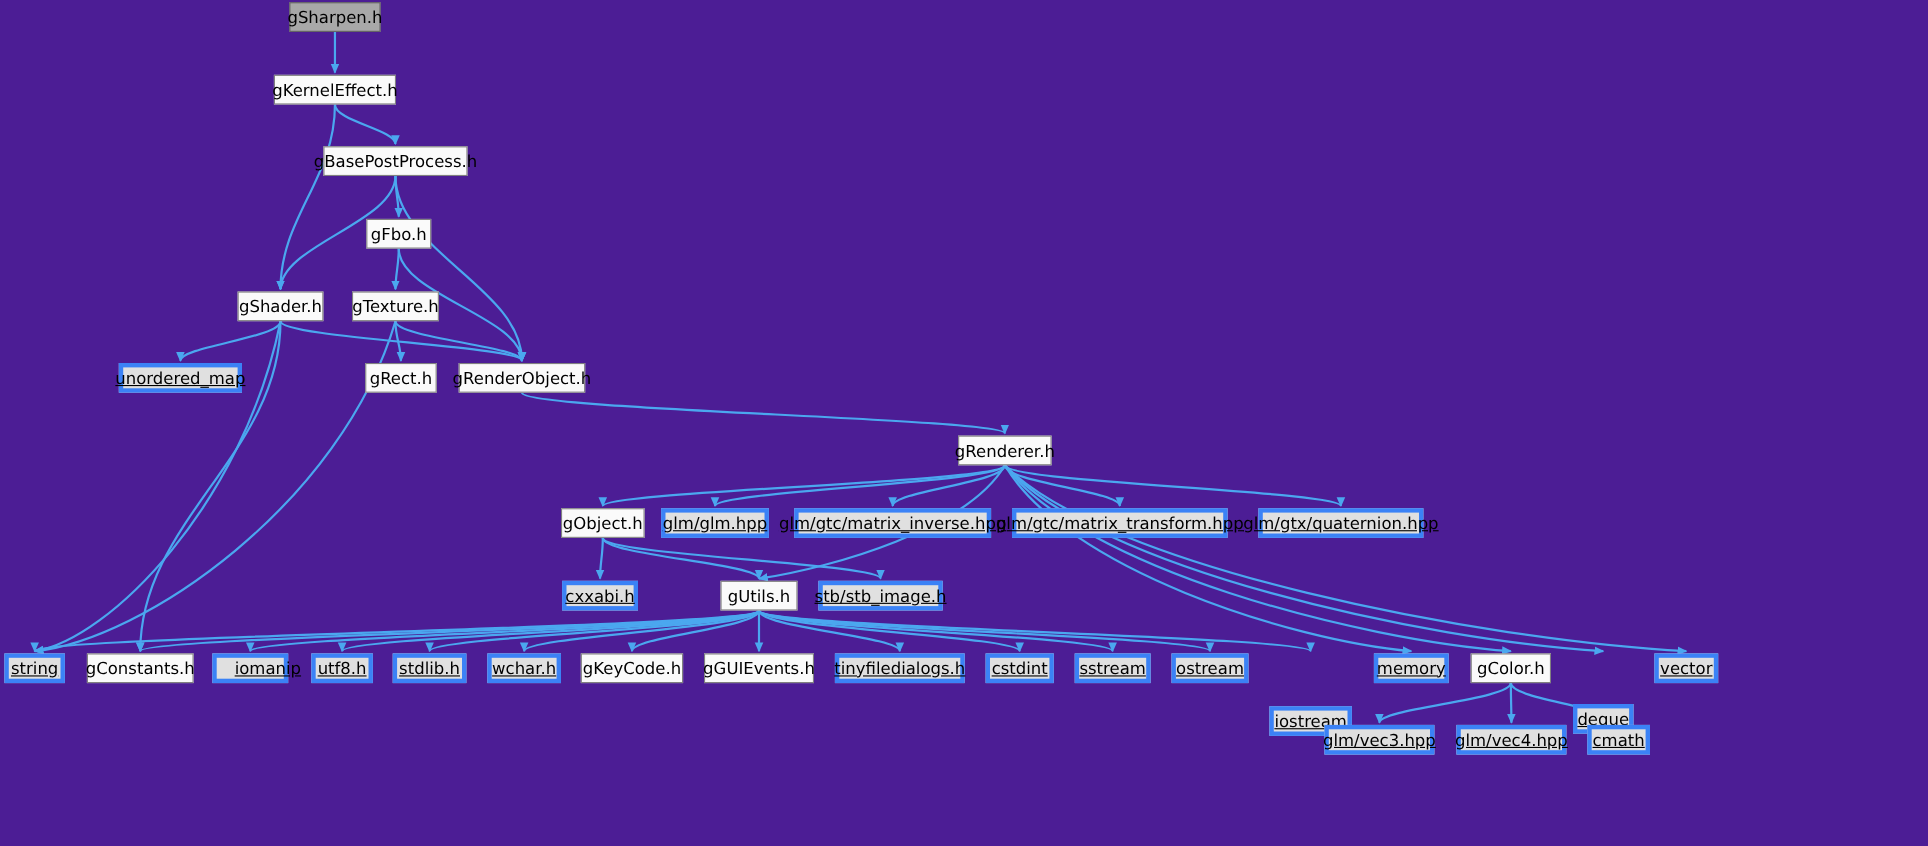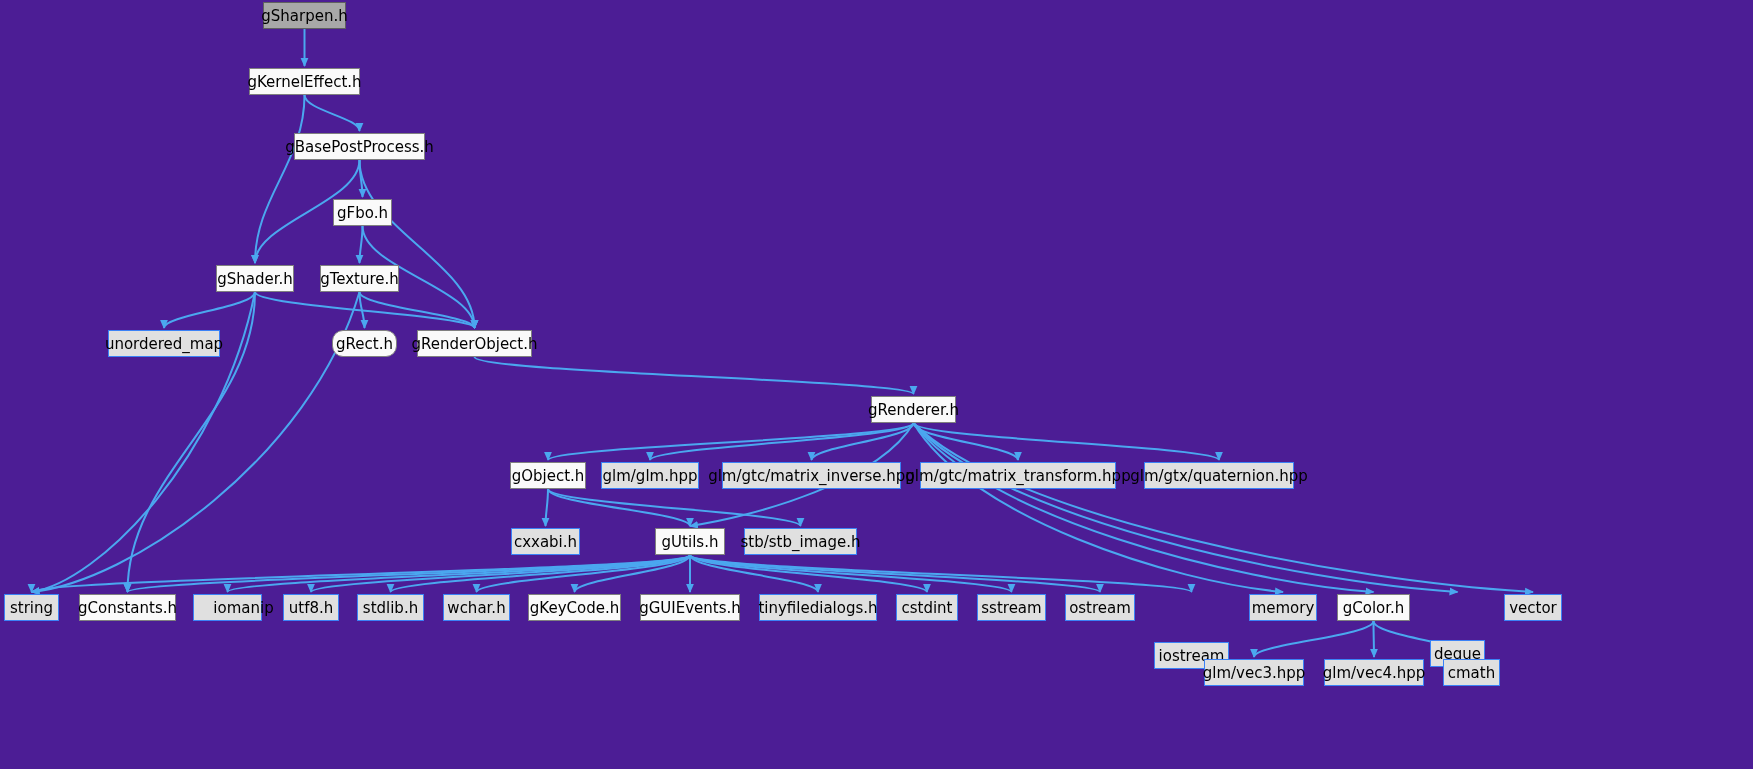--- a/index.html
+++ b/index.html
@@ -2,21 +2,21 @@
 <html><head>
 <meta charset="utf-8">
 <style>
   html,body{margin:0;padding:0;background:#000;}
   #graph{position:relative;width:1753px;height:769px;background:#4c1d95;
          font-family:"DejaVu Sans","Liberation Sans",sans-serif;overflow:hidden;}
   .node{position:absolute;box-sizing:border-box;background:#fafafa;
         border:1px solid #808080;color:#000;font-size:15px;
         display:flex;align-items:center;justify-content:center;
         white-space:nowrap;height:27px;letter-spacing:0px;}
-  .node.sys{background:#e0e0e0;border:1px solid #3b82f6;}
+  .node.sys{background:#e0e0e0;border:4px solid #3b82f6;text-decoration:underline;}
   .node.root{background:#a8a8a8;border:1px solid #606060;}
   svg.edges{position:absolute;left:0;top:0;width:1753px;height:769px;
             pointer-events:none;}
 </style>
 </head>
 <body>
 
 <div id="graph">
   <svg class="edges" viewBox="0 0 1753 769" xmlns="http://www.w3.org/2000/svg">
     <defs>
@@ -87,21 +87,21 @@
       </div>
       <div class="node" style="left: 216px; top: 265px; width: 78px;">
         <span>gShader.h</span>
       </div>
       <div class="node" style="left: 320px; top: 265px; width: 79px;">
         <span>gTexture.h</span>
       </div>
       <div class="node sys" style="left: 108px; top: 330px; width: 112px;">
         <span>unordered_map</span>
       </div>
-      <div class="node" style="left: 332px; top: 330px; width: 65px; border-radius: 11px;">
+      <div class="node" style="left: 332px; top: 330px; width: 65px;">
         <span>gRect.h</span>
       </div>
       <div class="node" style="left: 417px; top: 330px; width: 115px;">
         <span>gRenderObject.h</span>
       </div>
       <div class="node" style="left: 871px; top: 396px; width: 85px;">
         <span>gRenderer.h</span>
       </div>
       <div class="node" style="left: 510px; top: 462px; width: 76px;">
         <span>gObject.h</span>

